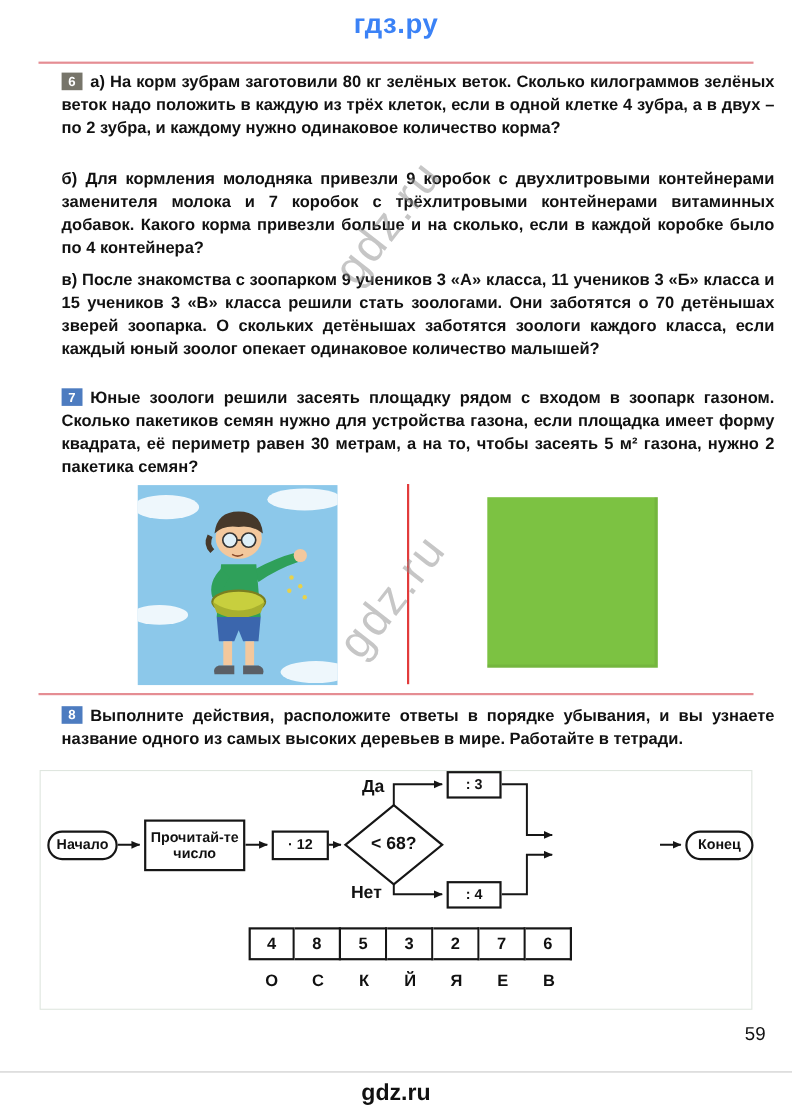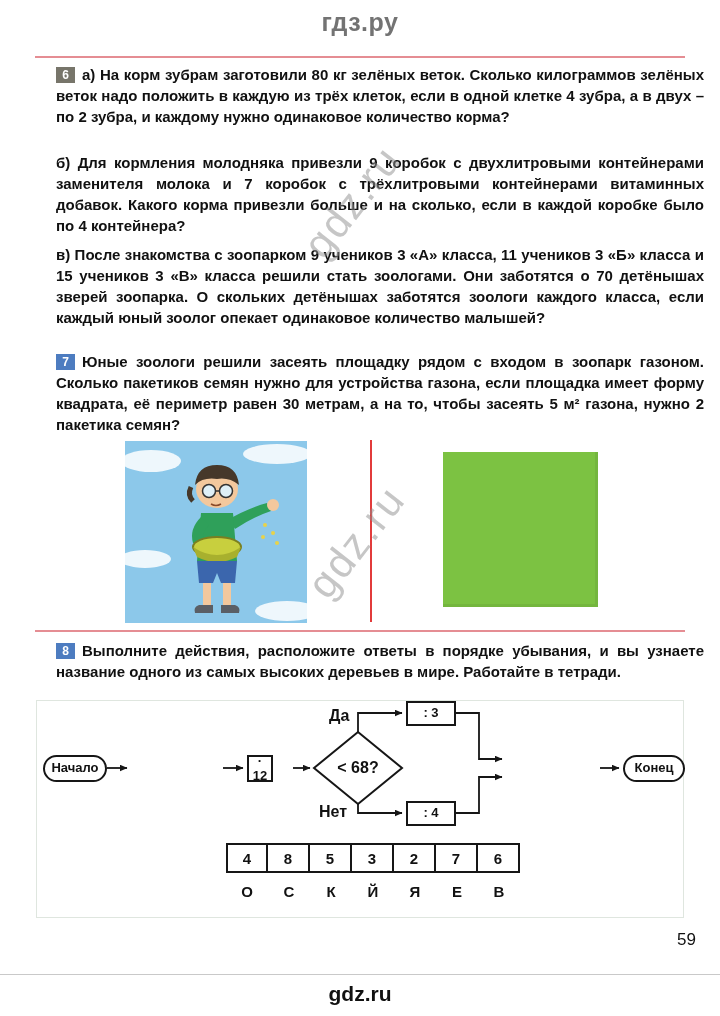--- a/index.html
+++ b/index.html
@@ -3,21 +3,21 @@
 <meta charset="utf-8">
 <style>
   * { margin:0; padding:0; box-sizing:border-box; }
   html,body { width:720px; height:1016px; }
   body {
     position:relative; background:#ffffff; overflow:hidden;
     font-family:"Liberation Sans", sans-serif; color:#111;
   }
   .site-logo {
     position:absolute; top:8px; left:0; right:0; text-align:center;
-    font-size:25px; font-weight:700; letter-spacing:.5px; color:#737373;
+    font-size:25px; font-weight:700; letter-spacing:.5px; color:#3b82f6;
   }
   .rule-red { position:absolute; left:35px; right:35px; height:2px; background:#e58d93; }
   .rule-top { top:56px; }
   .rule-mid { top:630px; }
   .watermark {
     position:absolute; font-size:42px; color:#8f8f8f; opacity:.5;
     transform:rotate(-52deg); letter-spacing:2px; pointer-events:none; z-index:5;
   }
   .wm1 { left:288px; top:178px; }
   .wm2 { left:292px; top:518px; }
@@ -44,21 +44,21 @@
   .flow { position:absolute; left:36px; top:700px; width:648px; height:218px; border:1px solid #dfe6df; }
   .fsvg { position:absolute; left:0; top:0; }
   .fbox {
     position:absolute; border:2px solid #161616; background:#fff;
     display:flex; align-items:center; justify-content:center; text-align:center;
     font-size:13px; font-weight:700; line-height:1.15; padding:2px;
   }
   .round { border-radius:14px; }
   .b-start { left:6px;  top:54px;  width:64px; height:27px; }
   .b-read  { left:94px; top:44px;  width:92px; height:47px; }
-  .b-mul   { left:210px;top:54px;  width:26px; height:27px; }
+  .b-mul   { left:210px;top:54px;  width:52px; height:27px; }
   .b-div3  { left:369px;top:0px;   width:50px; height:25px; }
   .b-div4  { left:369px;top:100px; width:50px; height:25px; }
   .b-write { left:469px;top:44px;  width:94px; height:47px; }
   .b-end   { left:586px;top:54px;  width:62px; height:27px; }
   .cond-text { position:absolute; left:277px; top:58px; width:88px; text-align:center;
     font-size:16px; font-weight:700; }
   .flabel { position:absolute; font-size:16px; font-weight:700; }
   .l-yes { left:292px; top:6px; }
   .l-no  { left:282px; top:92px;margin-top:10px; }
   .answer-row { position:absolute; left:189px; top:142px; display:flex; }
@@ -143,20 +143,21 @@
     <line x1="186" y1="67" x2="206" y2="67" stroke="#161616" stroke-width="1.8" marker-end="url(#ah)"></line>
     <line x1="256" y1="67" x2="273" y2="67" stroke="#161616" stroke-width="1.8" marker-end="url(#ah)"></line>
     <polyline points="321,31 321,12 365,12" fill="none" stroke="#161616" stroke-width="1.8" marker-end="url(#ah)"></polyline>
     <polyline points="321,103 321,112 365,112" fill="none" stroke="#161616" stroke-width="1.8" marker-end="url(#ah)"></polyline>
     <polyline points="419,12 442,12 442,58 465,58" fill="none" stroke="#161616" stroke-width="1.8" marker-end="url(#ah)"></polyline>
     <polyline points="419,112 442,112 442,76 465,76" fill="none" stroke="#161616" stroke-width="1.8" marker-end="url(#ah)"></polyline>
     <line x1="563" y1="67" x2="582" y2="67" stroke="#161616" stroke-width="1.8" marker-end="url(#ah)"></line>
   </svg>
 
   <div class="fbox round b-start">Начало</div>
+  <div class="fbox b-read">Прочитай-те число</div>
   <div class="fbox b-mul">· 12</div>
   <div class="cond-text">&lt; 68?</div>
   <div class="flabel l-yes">Да</div>
   <div class="flabel l-no">Нет</div>
   <div class="fbox b-div3">: 3</div>
   <div class="fbox b-div4">: 4</div>
   <div class="fbox round b-end">Конец</div>
 
   <div class="answer-row">
     <div class="acell">4</div>

